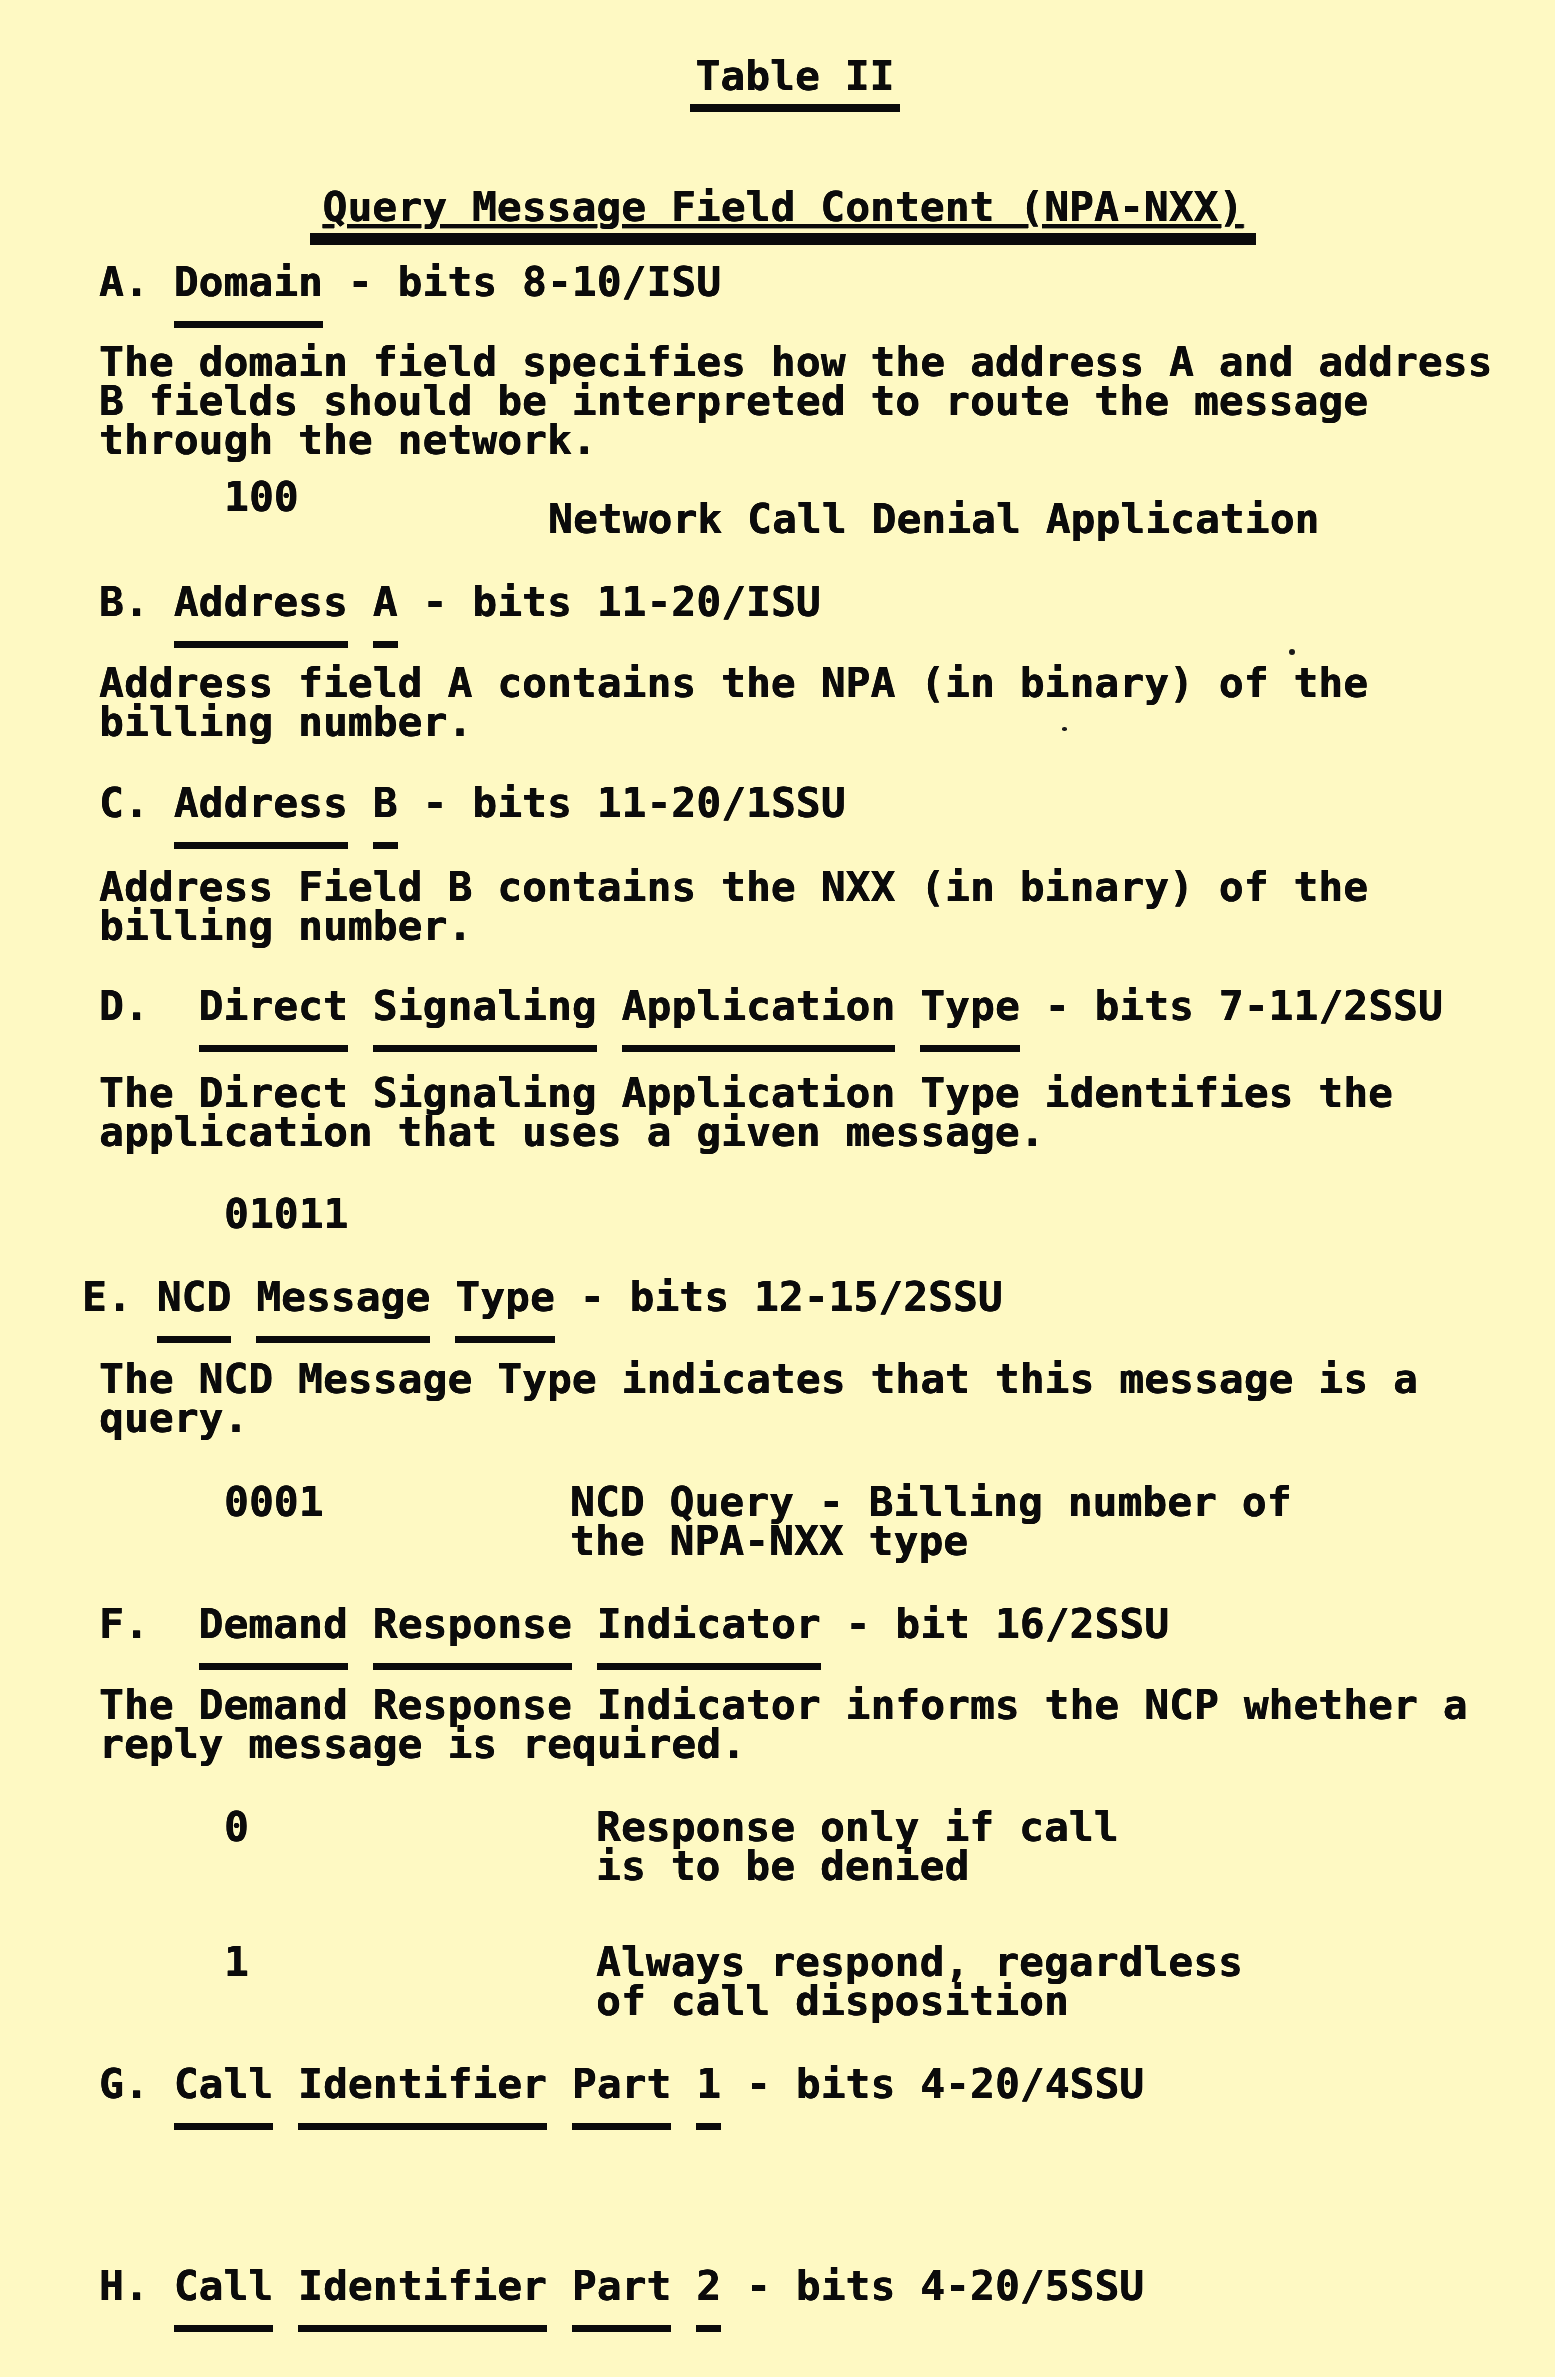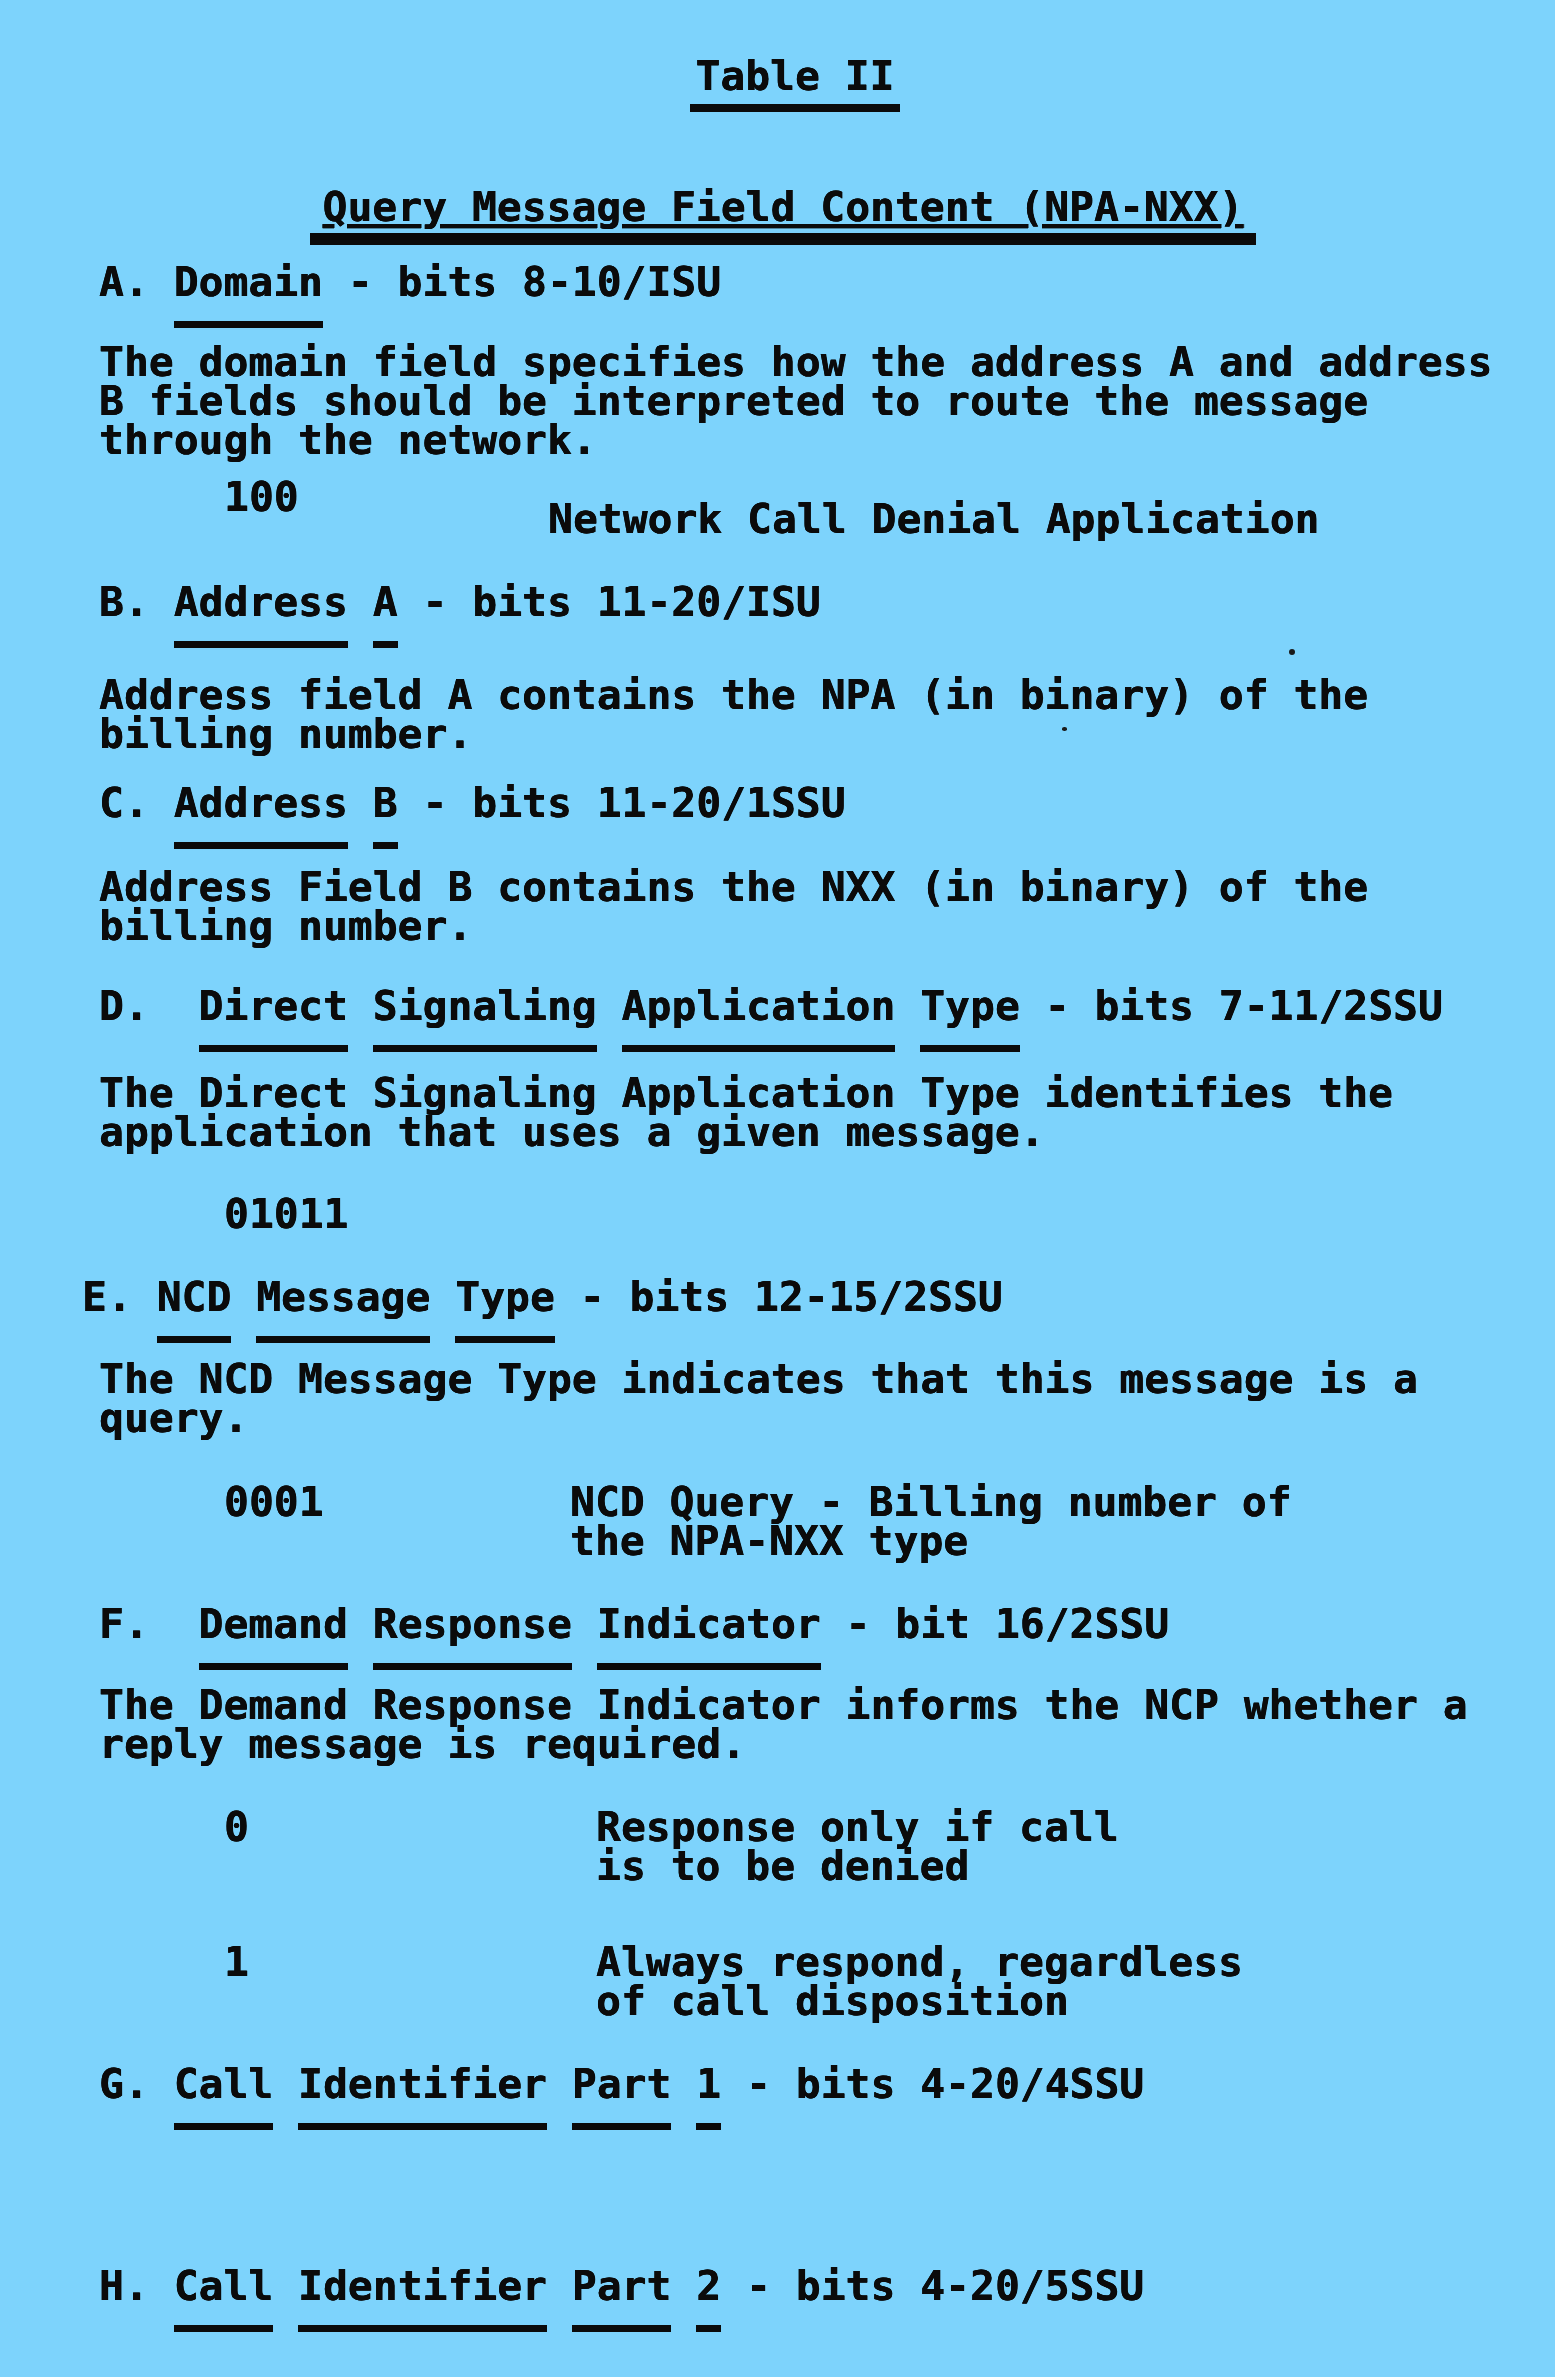--- a/index.html
+++ b/index.html
@@ -1,19 +1,19 @@
 <!DOCTYPE html>
 <html style="font-size:14.4px"><head>
 <meta charset="utf-8">
 <style>
   html,body{margin:0;padding:0;background:#ffffff;}
   #page{
     position:relative;
     width:1555px;height:2377px;
-    background:#7dd3fc;
+    background:#fef9c3;
     overflow:hidden;
   }
   .line{
     position:absolute;
     font-family:"DejaVu Sans Mono","Liberation Mono",monospace;
     font-weight:700;
     font-size:41px;
     line-height:39px;
     color:#0b0b0b;
     white-space:pre;
@@ -36,21 +36,21 @@
   <div class="line" style="top:188px;left:310px;text-decoration:underline;"><span class="subtitle-u">Query Message Field Content (NPA-NXX)</span></div>
 
   <div class="line" style="top:263px;left:99px;"><span>A. </span><span><span class="uw">Domain</span></span><span> - bits 8-10/ISU</span></div>
   <div class="line para" style="top:343px;left:99px;">The domain field specifies how the address A and address
 B fields should be interpreted to route the message
 through the network.</div>
   <div class="line" style="top:478px;left:224px;">100</div>
   <div class="line para" style="top:500px;left:548px;">Network Call Denial Application</div>
 
   <div class="line" style="top:583px;left:99px;"><span>B. </span><span><span class="uw">Address</span> <span class="uw">A</span></span><span> - bits 11-20/ISU</span></div>
-  <div class="line para" style="top:664px;left:99px;margin-top:12px;">Address field A contains the NPA (in binary) of the
+  <div class="line para" style="top:664px;left:99px;">Address field A contains the NPA (in binary) of the
 billing number.</div>
 
   <div class="line" style="top:784px;left:99px;"><span>C. </span><span><span class="uw">Address</span> <span class="uw">B</span></span><span> - bits 11-20/1SSU</span></div>
   <div class="line para" style="top:868px;left:99px;">Address Field B contains the NXX (in binary) of the
 billing number.</div>
 
   <div class="line" style="top:987px;left:99px;"><span>D.  </span><span><span class="uw">Direct</span> <span class="uw">Signaling</span> <span class="uw">Application</span> <span class="uw">Type</span></span><span> - bits 7-11/2SSU</span></div>
   <div class="line para" style="top:1074px;left:99px;">The Direct Signaling Application Type identifies the
 application that uses a given message.</div>
   <div class="line" style="top:1195px;left:224px;">01011</div>

